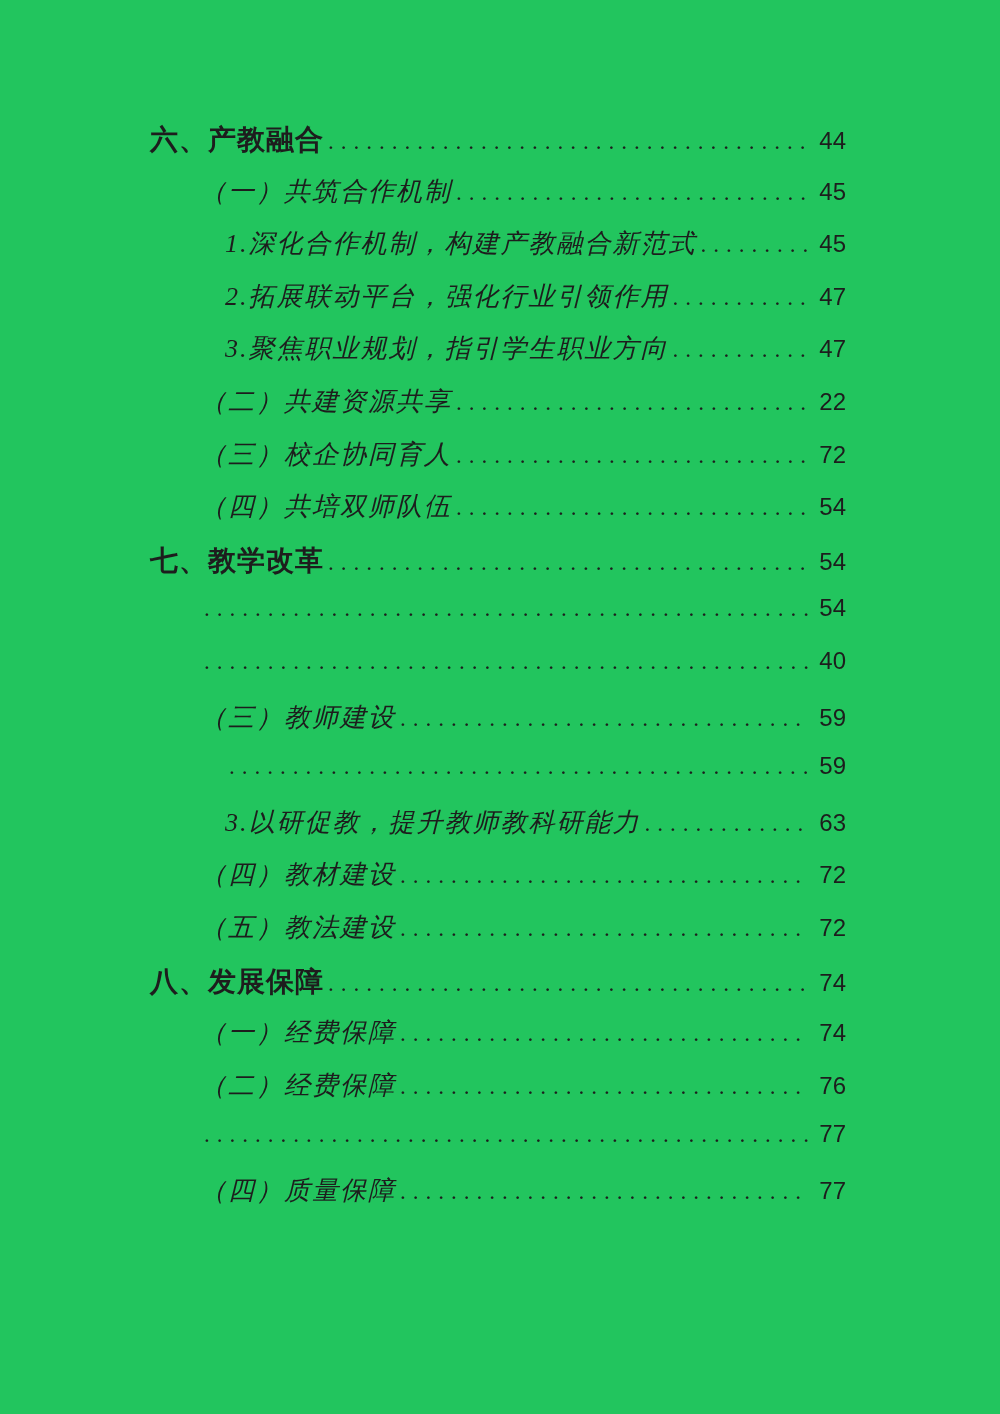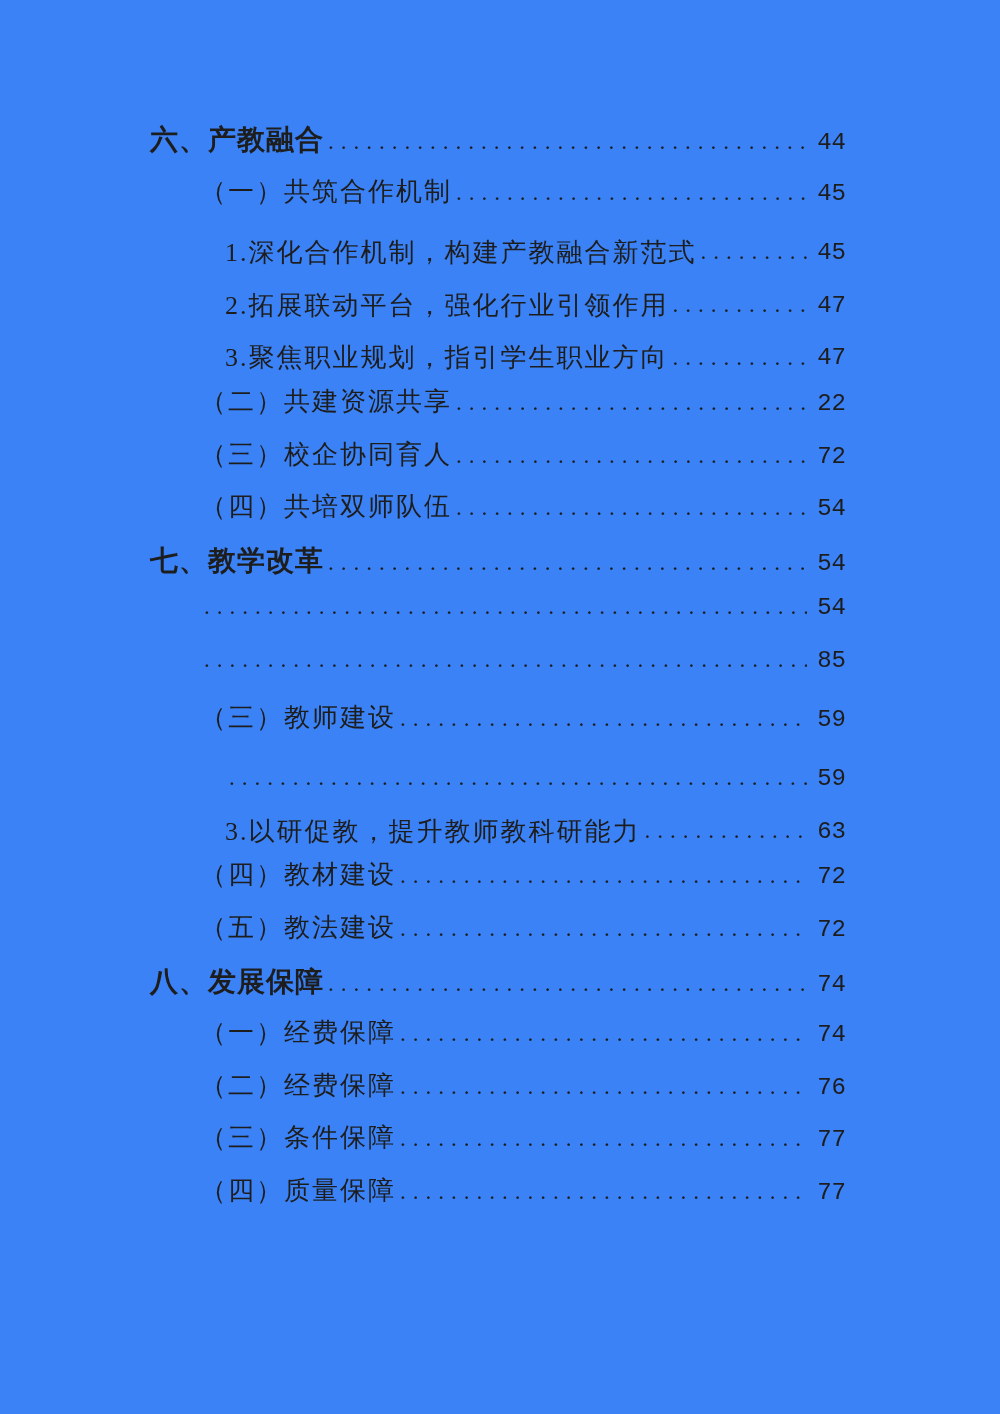--- a/index.html
+++ b/index.html
@@ -4,21 +4,21 @@
 <style>
   html, body {
     margin: 0;
     padding: 0;
     background: #ffffff;
   }
   .page {
     position: relative;
     width: 1000px;
     height: 1414px;
-    background: #3b82f6;
+    background: #22c55e;
     box-sizing: border-box;
     overflow: hidden;
   }
   .toc {
     position: absolute;
     top: 121px;
     left: 150px;
     right: 154px;
   }
   .toc-row {
@@ -35,40 +35,41 @@
     font-family: "Liberation Sans", "DejaVu Sans", sans-serif;
     font-weight: 700;
     font-size: 28px;
     letter-spacing: 1px;
   }
   .lvl2 .toc-label,
   .lvl3 .toc-label {
     font-family: "Liberation Serif", "DejaVu Serif", serif;
     font-size: 26px;
     letter-spacing: 2px;
+    font-style: italic;
   }
   .lvl2 { padding-left: 50px; }
-  .lvl3 { padding-left: 75px; align-items: center; }
+  .lvl3 { padding-left: 75px; }
   .toc-leader {
     flex: 1 1 auto;
     overflow: hidden;
     white-space: nowrap;
     margin: 0 10px 0 4px;
     min-width: 0;
   }
   .toc-leader::after {
     content: "...........................................................................................................";
     font-family: "Liberation Serif", "DejaVu Serif", serif;
     font-size: 23px;
     letter-spacing: 7px;
     color: #1d1d1d;
   }
   .toc-page {
     flex: 0 0 auto;
-    font-family: Liberation Mono, monospace;
+    font-family: Liberation Sans, sans-serif;
     font-size: 24px;
     min-width: 26px;
     text-align: right;
     color: #1d1d1d;
   }
 </style>
 </head>
 <body>
 
 <div class="page">
@@ -117,21 +118,21 @@
     <span class="toc-label">七、教学改革</span>
     <span class="toc-leader"></span>
     <span class="toc-page">54</span>
   </div>
       <div class="toc-row lvl2">
     <span class="toc-leader"></span>
     <span class="toc-page">54</span>
   </div>
       <div class="toc-row lvl2">
     <span class="toc-leader"></span>
-    <span class="toc-page">85</span>
+    <span class="toc-page">40</span>
   </div>
       <div class="toc-row lvl2">
     <span class="toc-label">（三）教师建设</span>
     <span class="toc-leader"></span>
     <span class="toc-page">59</span>
   </div>
       <div class="toc-row lvl3">
     <span class="toc-leader"></span>
     <span class="toc-page">59</span>
   </div>
@@ -159,21 +160,20 @@
     <span class="toc-label">（一）经费保障</span>
     <span class="toc-leader"></span>
     <span class="toc-page">74</span>
   </div>
       <div class="toc-row lvl2">
     <span class="toc-label">（二）经费保障</span>
     <span class="toc-leader"></span>
     <span class="toc-page">76</span>
   </div>
       <div class="toc-row lvl2">
-    <span class="toc-label">（三）条件保障</span>
     <span class="toc-leader"></span>
     <span class="toc-page">77</span>
   </div>
       <div class="toc-row lvl2">
     <span class="toc-label">（四）质量保障</span>
     <span class="toc-leader"></span>
     <span class="toc-page">77</span>
   </div>
     </div>
 </div>

